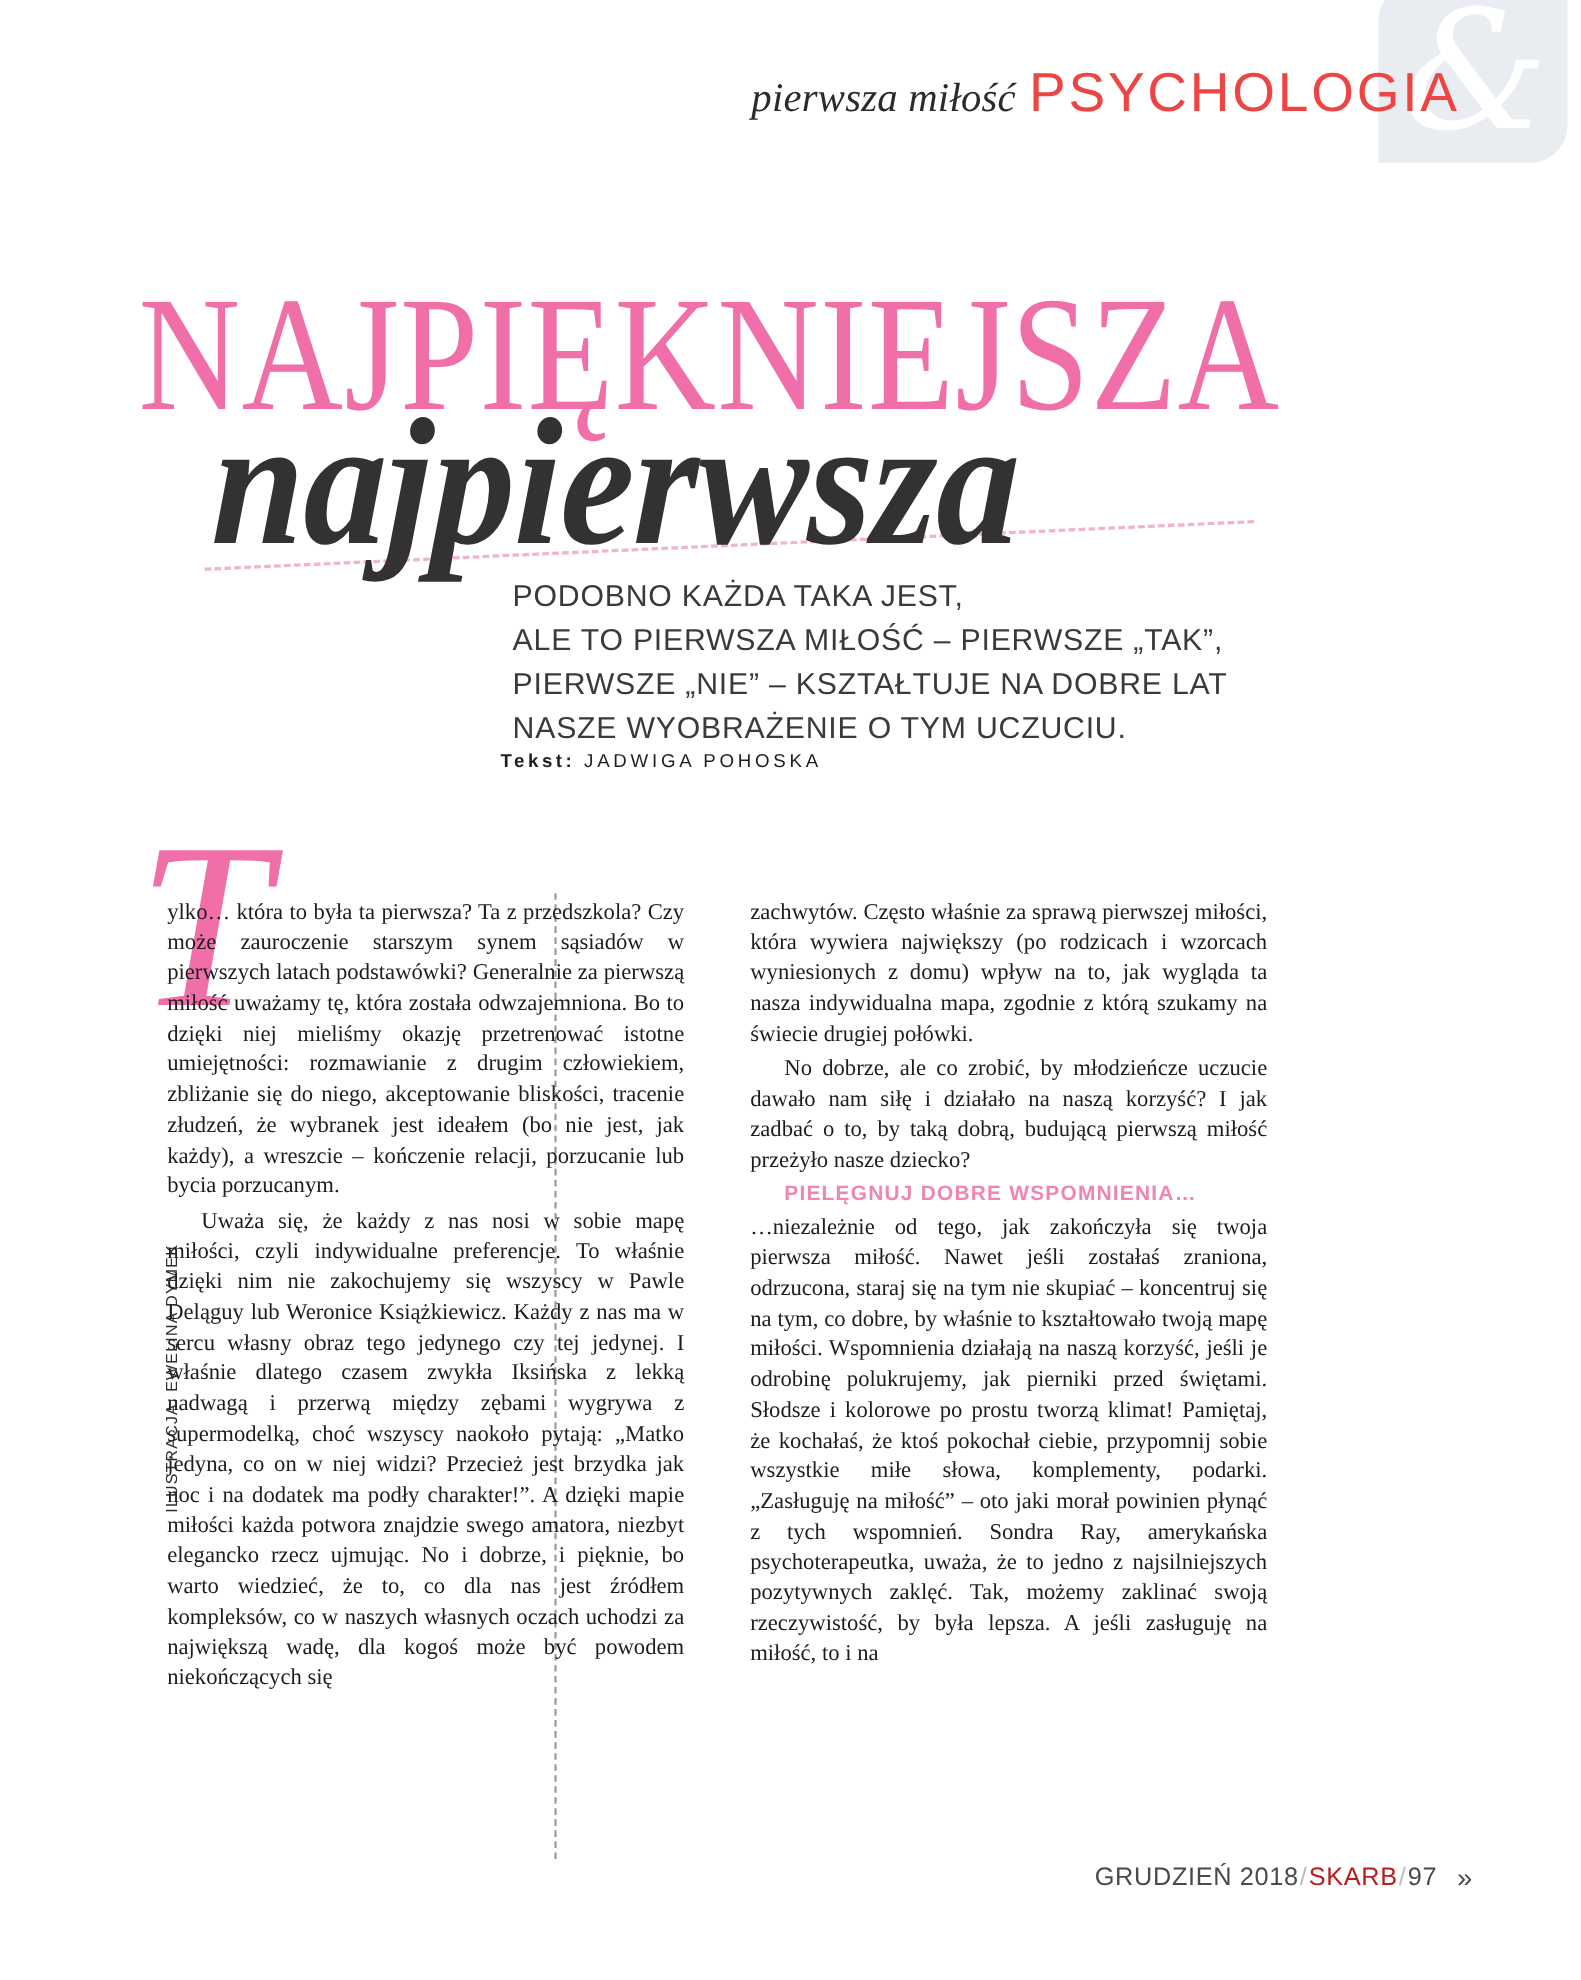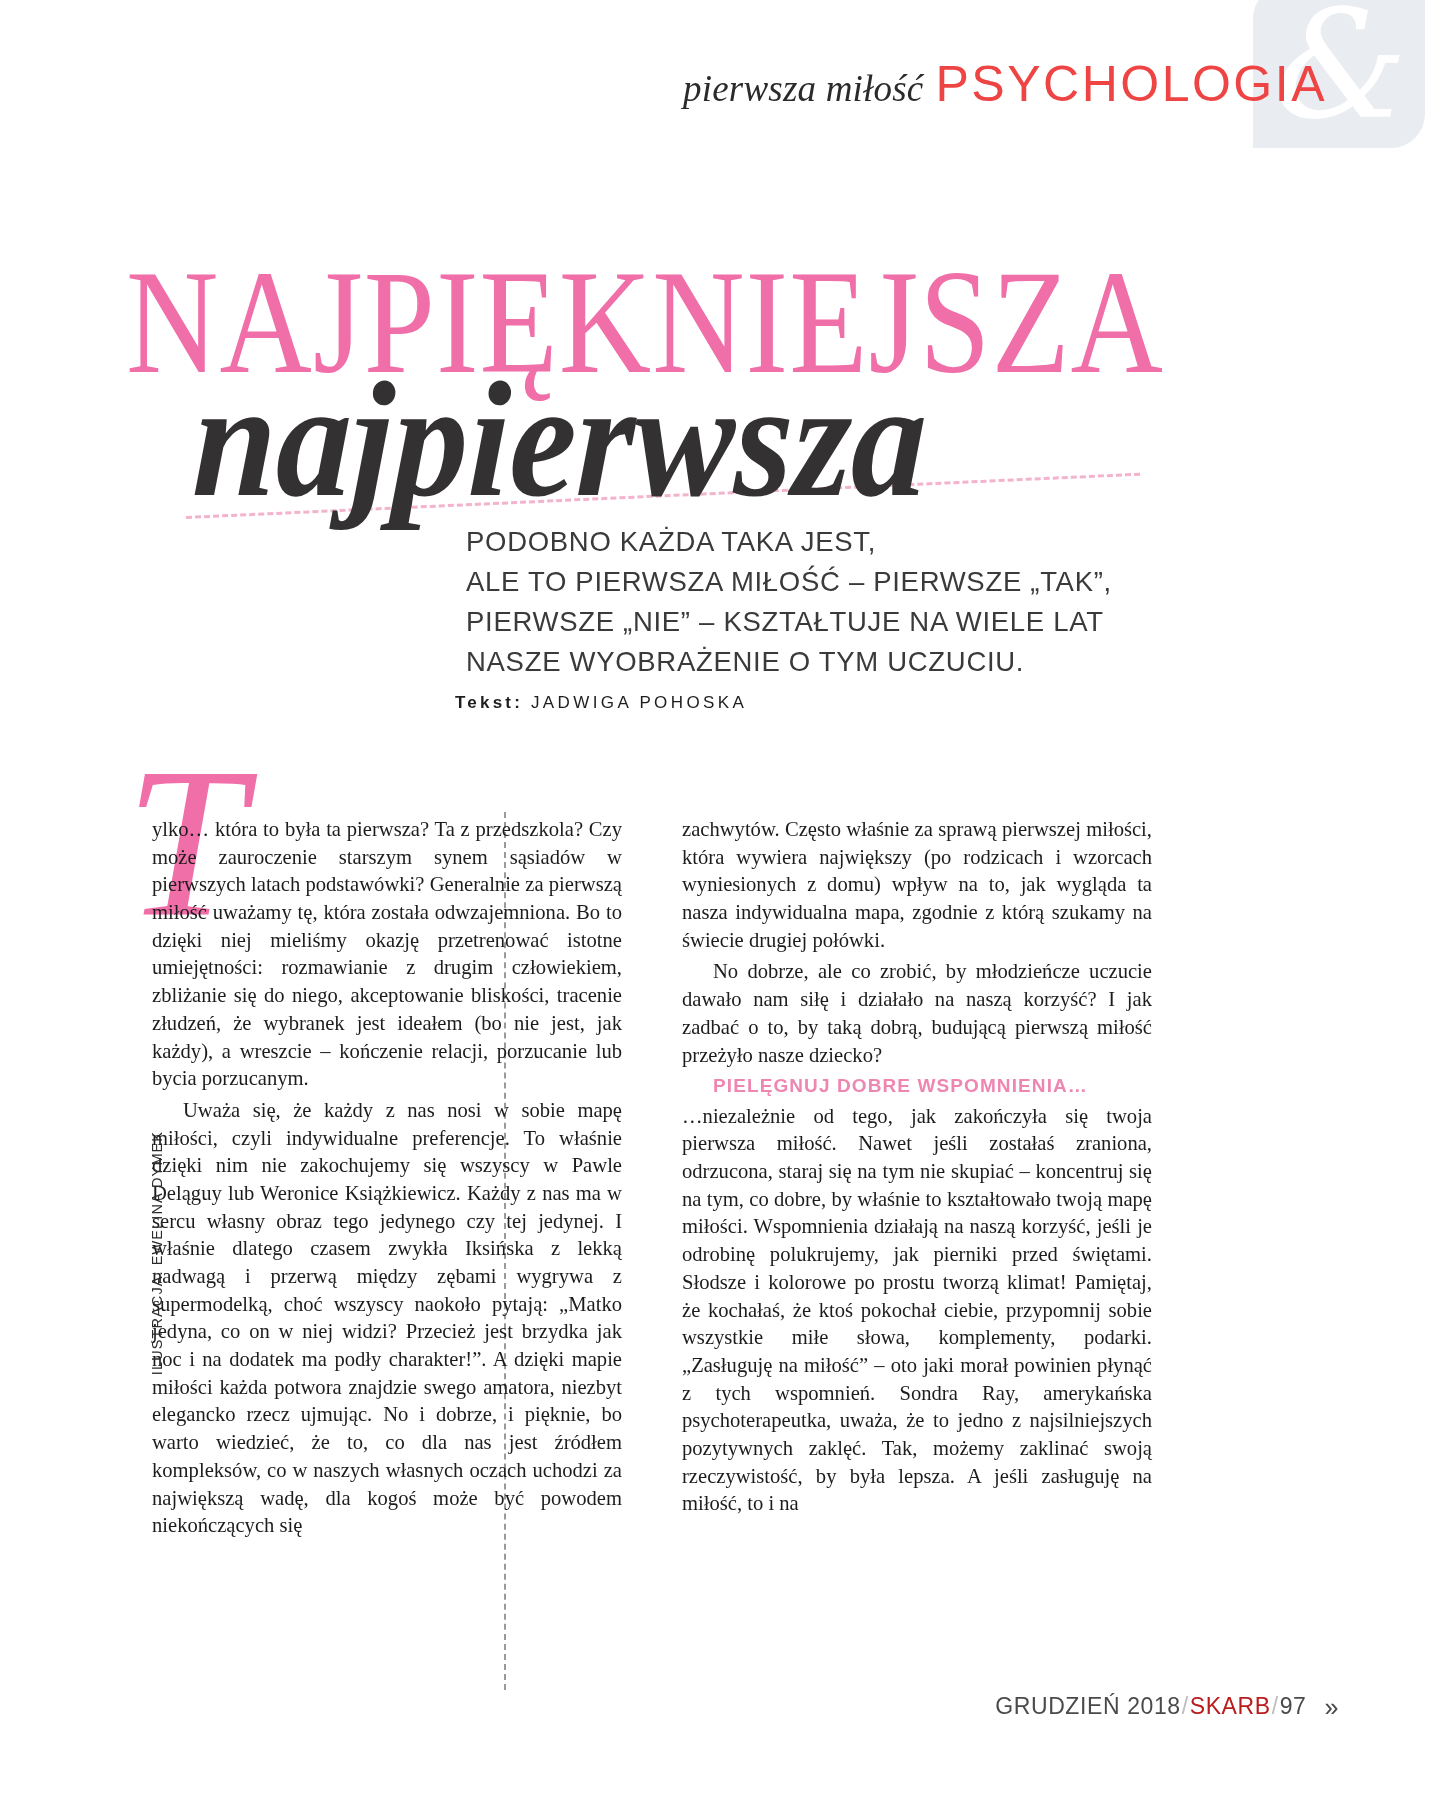--- a/index.html
+++ b/index.html
@@ -132,21 +132,20 @@
 
   
   .byline {
     position: absolute;
     left: 455px;
     top: 682px;
     font-size: 17px;
     letter-spacing: 3.2px;
     font-weight: 700;
     color: #1e1e1e;
-    margin-top: 11px;
   }
   .byline .label { font-weight: 700; }
   .byline .author { font-weight: 500; letter-spacing: 3.4px; }
 
   
   .columns {
     position: absolute;
     left: 148px;
     top: 812px;
     width: 1135px;
@@ -253,21 +252,21 @@
 
   <div class="headline-area">
     <div class="headline-main">NAJPIĘKNIEJSZA</div>
     <div class="headline-rule"></div>
     <div class="headline-script">najpierwsza</div>
   </div>
 
   <div class="deck">
     <div>PODOBNO KAŻDA TAKA JEST,</div>
     <div>ALE TO PIERWSZA MIŁOŚĆ – PIERWSZE „TAK”,</div>
-    <div>PIERWSZE „NIE” – KSZTAŁTUJE NA WIELE LAT</div>
+    <div>PIERWSZE „NIE” – KSZTAŁTUJE NA DOBRE LAT</div>
     <div>NASZE WYOBRAŻENIE O TYM UCZUCIU.</div>
   </div>
 
   <div class="byline">
     <span class="label">Tekst:</span>
     <span class="author">JADWIGA POHOSKA</span>
   </div>
 
   <div class="col-divider"></div>
 

